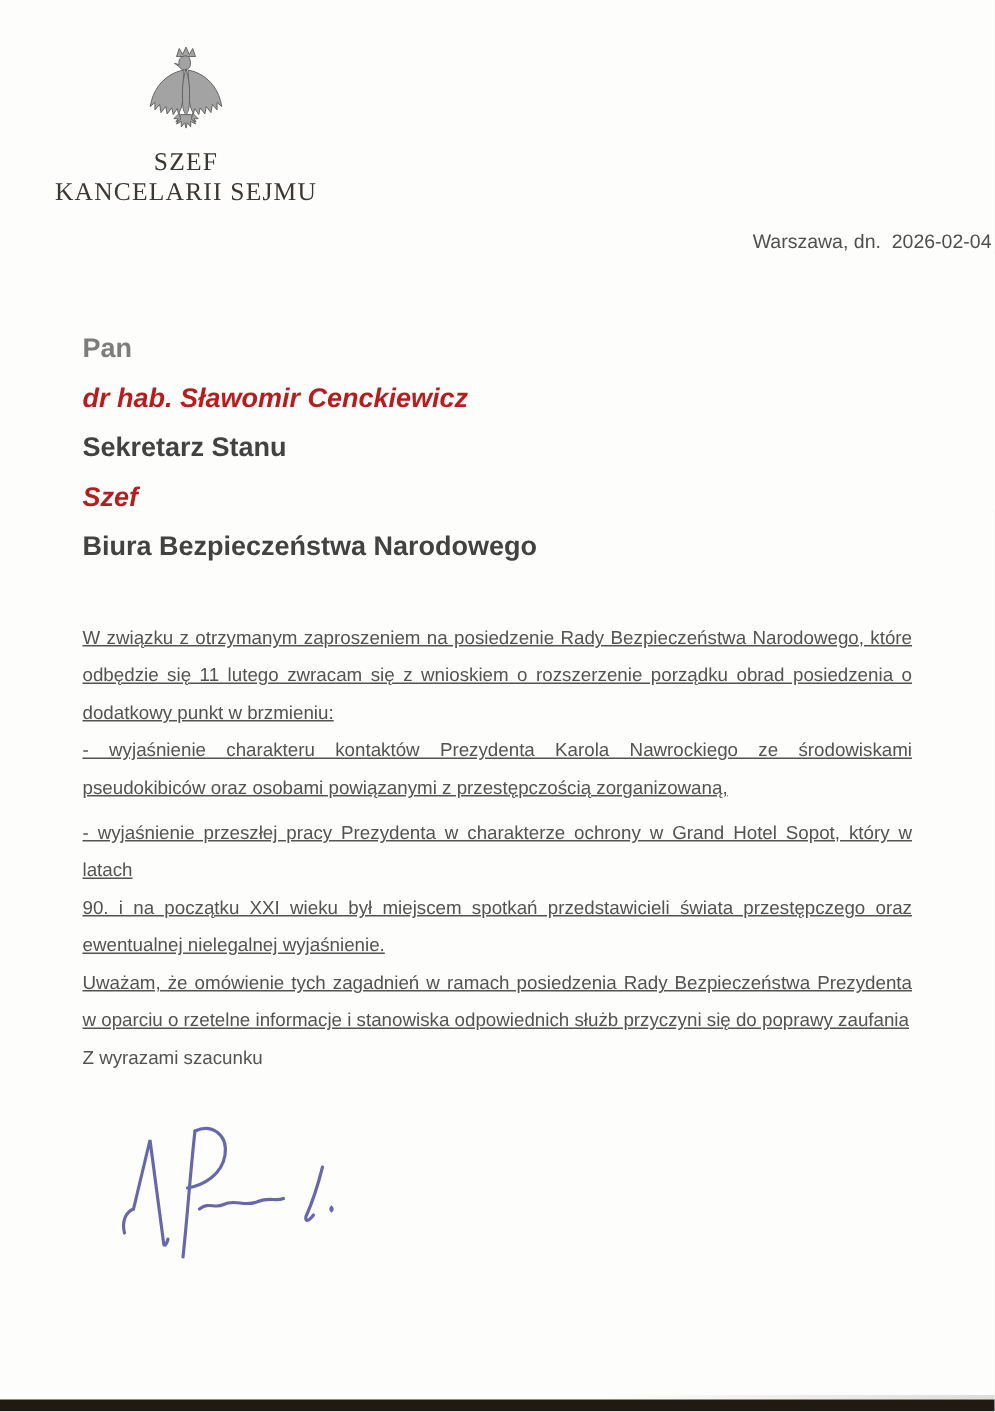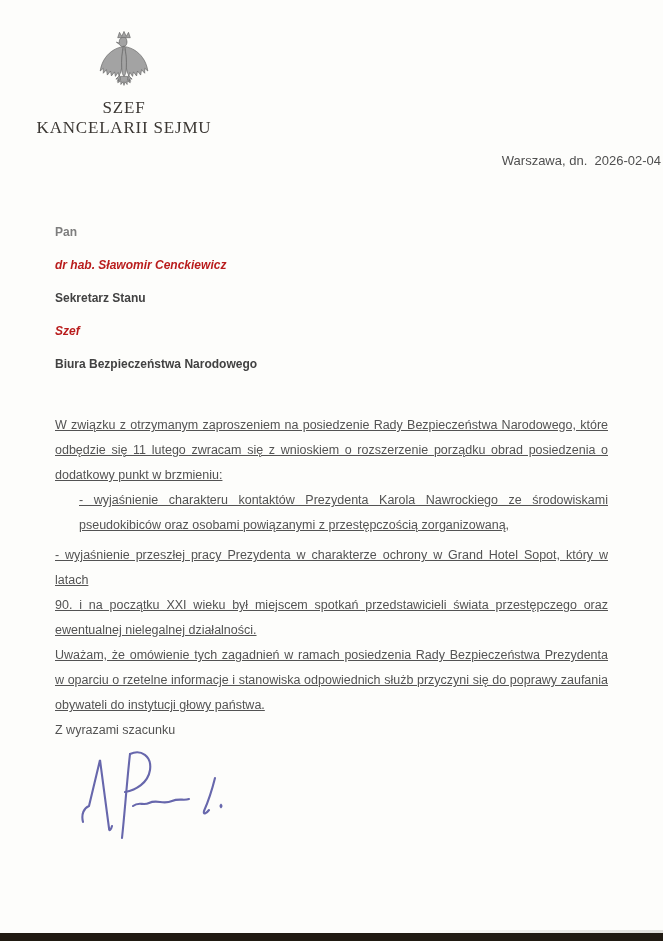--- a/index.html
+++ b/index.html
@@ -45,40 +45,40 @@
     right:24px;
     font-size:13px;
     color:#4f4f4f;
     white-space:pre;
   }
   
   .addressee-block{
     position:absolute;
     top:216px;
     left:55px;
-    font-size:12px;
+    font-size:18px;
     font-weight:bold;
     line-height:33px;
   }
   .addr-muted{color:#7d7d7d;}
   .addr-mid{color:#b91c1c;font-style:italic;}
   .addr-strong{color:#424242;}
   
   .body-block{
     position:absolute;
     top:413px;
     left:55px;
     width:553px;
     font-size:12.5px;
     line-height:25px;
     color:#535353;
   }
   .salutation{margin:0 0 17px 0;}
   .para{margin:0;text-decoration:underline;}
-  .para.gap-after{margin-bottom:5px;margin-left:24px;}
+  .para.gap-after{margin-bottom:5px;}
   .jline{text-align:justify;text-align-last:justify;}
   .jline:last-child{text-align-last:left;}
   .closing-line{margin:0;}
   
   .signature{
     position:absolute;
     top:748px;
     left:75px;
     width:190px;
     height:100px;
@@ -145,26 +145,25 @@
         <div class="jline">odbędzie się 11 lutego zwracam się z wnioskiem o rozszerzenie porządku obrad posiedzenia o</div>
         <div class="jline">dodatkowy punkt w brzmieniu:</div>
       </div>
     <div class="para gap-after">
         <div class="jline">- wyjaśnienie charakteru kontaktów Prezydenta Karola Nawrockiego ze środowiskami</div>
         <div class="jline">pseudokibiców oraz osobami powiązanymi z przestępczością zorganizowaną,</div>
       </div>
     <div class="para">
         <div class="jline">- wyjaśnienie przeszłej pracy Prezydenta w charakterze ochrony w Grand Hotel Sopot, który w latach</div>
         <div class="jline">90. i na początku XXI wieku był miejscem spotkań przedstawicieli świata przestępczego oraz</div>
-        <div class="jline">ewentualnej nielegalnej działalności.</div>
+        <div class="jline">ewentualnej nielegalnej wyjaśnienie.</div>
       </div>
     <div class="para">
         <div class="jline">Uważam, że omówienie tych zagadnień w ramach posiedzenia Rady Bezpieczeństwa Prezydenta</div>
         <div class="jline">w oparciu o rzetelne informacje i stanowiska odpowiednich służb przyczyni się do poprawy zaufania</div>
-        <div class="jline">obywateli do instytucji głowy państwa.</div>
       </div>
     <p class="closing-line">Z wyrazami szacunku</p>
   </div>
 
   <svg class="signature" viewBox="0 0 190 100" aria-hidden="true">
     <g fill="none" stroke="#6767ac" stroke-width="2.1" stroke-linecap="round">
 
       <path d="M8,74 C6,66 9,60 14,58 L25,12 L34,80 C34,84 36,82 37,78"></path>
 
       <path d="M55,6 C52,32 50,62 47,90"></path>

